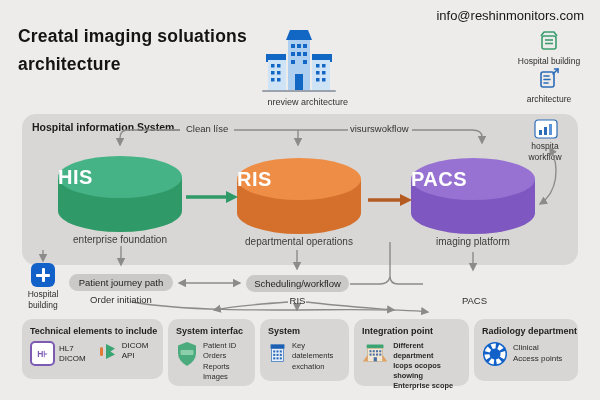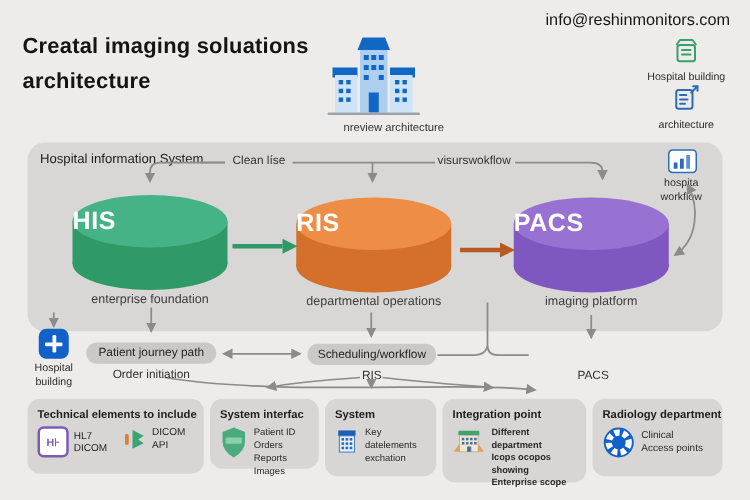--- a/index.html
+++ b/index.html
@@ -8,21 +8,21 @@
   .abs{position:absolute;}
   .z4{z-index:4;}
   
   .title{left:18px;top:22px;font-size:17.5px;font-weight:700;color:#141414;line-height:28px;letter-spacing:.2px;}
   .email{right:16px;top:8px;font-size:13px;color:#161616;}
   .caption{font-size:9px;color:#333;text-align:center;}
   .tr-group{width:86px;text-align:center;}
   .tr-group .lbl{font-size:8.5px;color:#2c2c2c;margin-top:2px;}
   
   .panel{left:22px;top:114px;width:556px;height:151px;background:#d8d7d5;border-radius:14px;z-index:2;}
-  .panel-title{left:10px;top:7px;font-size:10.5px;font-weight:400;color:#1c1c1c;}
+  .panel-title{left:10px;top:7px;font-size:10.5px;font-weight:700;color:#1c1c1c;}
   .flow-lbl{font-size:9.5px;color:#333;}
   .wf-label{font-size:8.5px;color:#2e2e2e;text-align:center;line-height:1.25;}
   
   .cyl{width:124px;height:76px;}
   .cyl .side{position:absolute;top:21px;left:0;width:124px;height:34px;}
   .cyl .bottom{position:absolute;top:34px;left:0;width:124px;height:42px;border-radius:50%;}
   .cyl .top{position:absolute;top:0;left:0;width:124px;height:42px;border-radius:50%;
             display:flex;align-items:center;justify-content:flex-start;
             color:#fff;font-size:20px;font-weight:700;letter-spacing:.5px;}
   .his .top{background:#46b387;} .his .side,.his .bottom{background:#2f9a68;}
@@ -130,21 +130,21 @@
           <rect x="64" y="38" width="3.5" height="3.5"></rect>
         <rect x="58" y="45" width="3.5" height="3.5"></rect>
           <rect x="64" y="45" width="3.5" height="3.5"></rect>
         <rect x="58" y="52" width="3.5" height="3.5"></rect>
           <rect x="64" y="52" width="3.5" height="3.5"></rect>
         <rect x="37" y="48" width="8" height="16"></rect>
       </g>
       <rect x="4" y="64" width="74" height="2" rx="1" fill="#9aa3ad"></rect>
     </svg>
   </div>
-  <div class="abs caption z4" style="left:259px;top:97px;width:112px;">nreview architecture</div>
+  <div class="abs caption z4" style="left:236px;top:97px;width:112px;text-align:right;">nreview architecture</div>
 
   <div class="abs tr-group z4" style="left:506px;top:28px;">
     <svg class="icon-svg" style="margin:0 auto;" width="24" height="26" viewBox="0 0 24 26">
       <g fill="none" stroke="#3a9e6e" stroke-width="1.6" stroke-linejoin="round">
         <path d="M4 8 L7 4 H17 L20 8"></path>
         <rect x="5" y="8" width="14" height="13" rx="2"></rect>
         <line x1="8" y1="12" x2="16" y2="12"></line>
         <line x1="8" y1="15.5" x2="16" y2="15.5"></line>
       </g>
     </svg>
@@ -242,21 +242,21 @@
           <path d="M8 3 L17 7.5 L12.5 10.5 L17 13.5 L8 18 Z" fill="#3aa573"></path>
         </svg>
         <div class="lbl">
           <span style="display:block">DICOM</span>
           <span style="display:block">API</span>
         </div>
       </div>
     </div>
   </div>
 
-  <div class="abs card" style="left:168px;width:87px;height:56px;">
+  <div class="abs card" style="left:168px;width:87px;height:67px;">
     <div class="card-title">System interfac</div>
     <div class="card-row">
       <svg class="icon-svg" width="22" height="26" viewBox="0 0 22 26">
         <path d="M11 1 L20 4.5 V12 Q20 20 11 25 Q2 20 2 12 V4.5 Z" fill="#4cab7d"></path>
         <rect x="4.5" y="9" width="13" height="5" rx="1" fill="#8ccfab"></rect>
       </svg>
       <div class="card-lines">
         <span>Patient ID</span>
         <span>Orders</span>
         <span>Reports</span>

